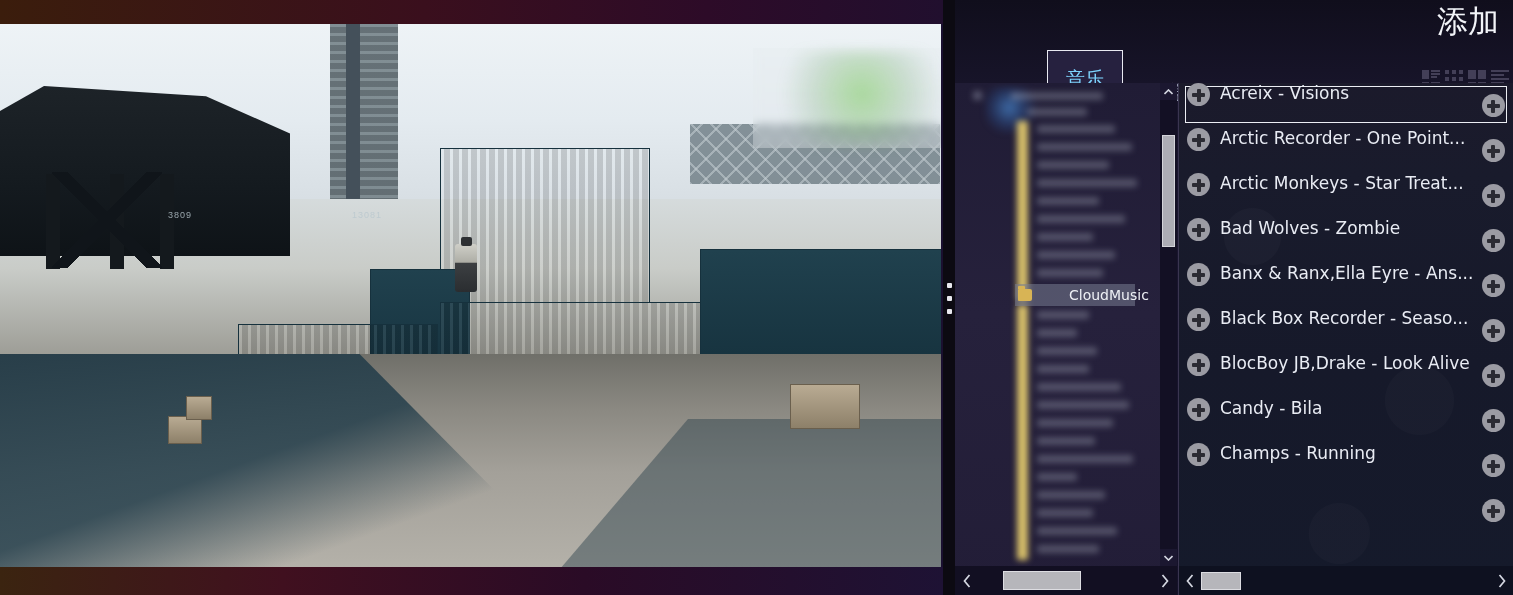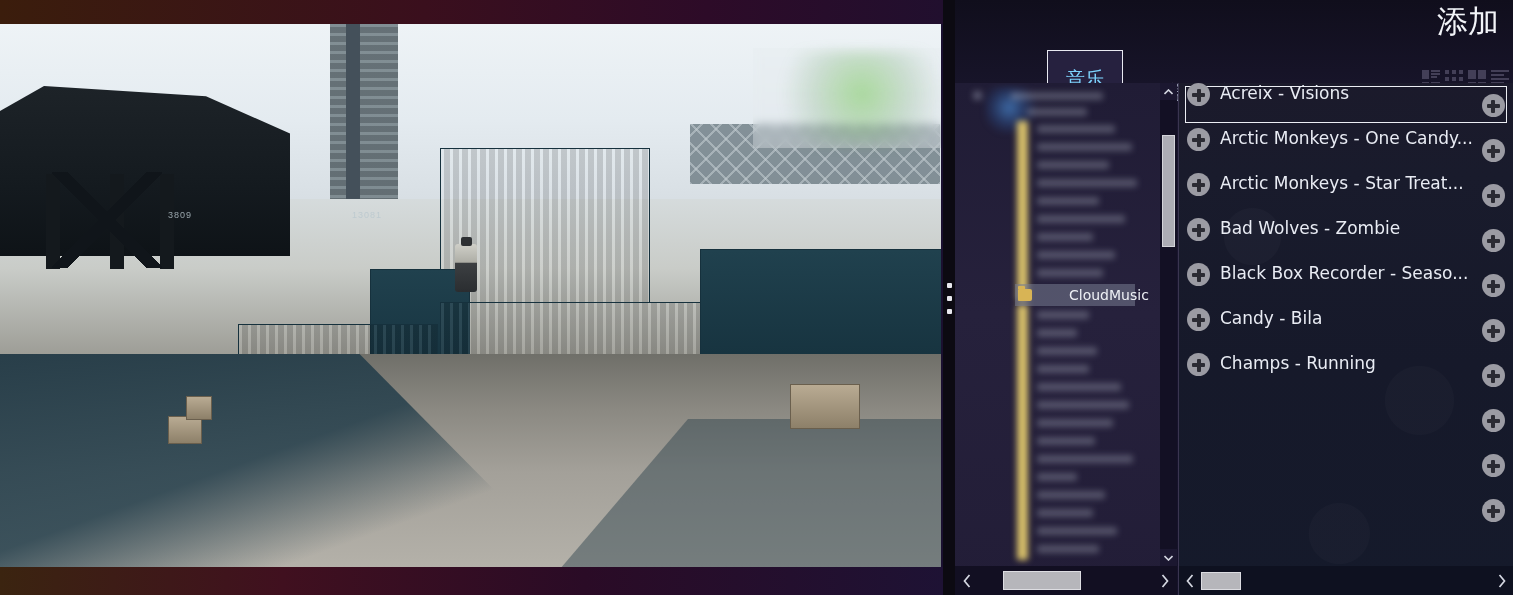--- a/index.html
+++ b/index.html
@@ -485,36 +485,46 @@
     <div id="list-pane">
       <div id="track-list">
           <div class="track-row selected">
             <div class="box"></div>
             <span class="plus"></span>
             <span class="track-name">Acreix - Visions</span>
           </div>
           <div class="track-row">
             <div class="box"></div>
             <span class="plus"></span>
-            <span class="track-name">Arctic Monkeys - One Candy...</span>
+            <span class="track-name">Arctic Recorder - One Point...</span>
           </div>
           <div class="track-row">
             <div class="box"></div>
             <span class="plus"></span>
             <span class="track-name">Arctic Monkeys - Star Treat...</span>
           </div>
           <div class="track-row">
             <div class="box"></div>
             <span class="plus"></span>
             <span class="track-name">Bad Wolves - Zombie</span>
           </div>
           <div class="track-row">
             <div class="box"></div>
             <span class="plus"></span>
+            <span class="track-name">Banx &amp; Ranx,Ella Eyre - Ans...</span>
+          </div>
+          <div class="track-row">
+            <div class="box"></div>
+            <span class="plus"></span>
             <span class="track-name">Black Box Recorder - Seaso...</span>
+          </div>
+          <div class="track-row">
+            <div class="box"></div>
+            <span class="plus"></span>
+            <span class="track-name">BlocBoy JB,Drake - Look Alive</span>
           </div>
           <div class="track-row">
             <div class="box"></div>
             <span class="plus"></span>
             <span class="track-name">Candy - Bila</span>
           </div>
           <div class="track-row">
             <div class="box"></div>
             <span class="plus"></span>
             <span class="track-name">Champs - Running</span>

